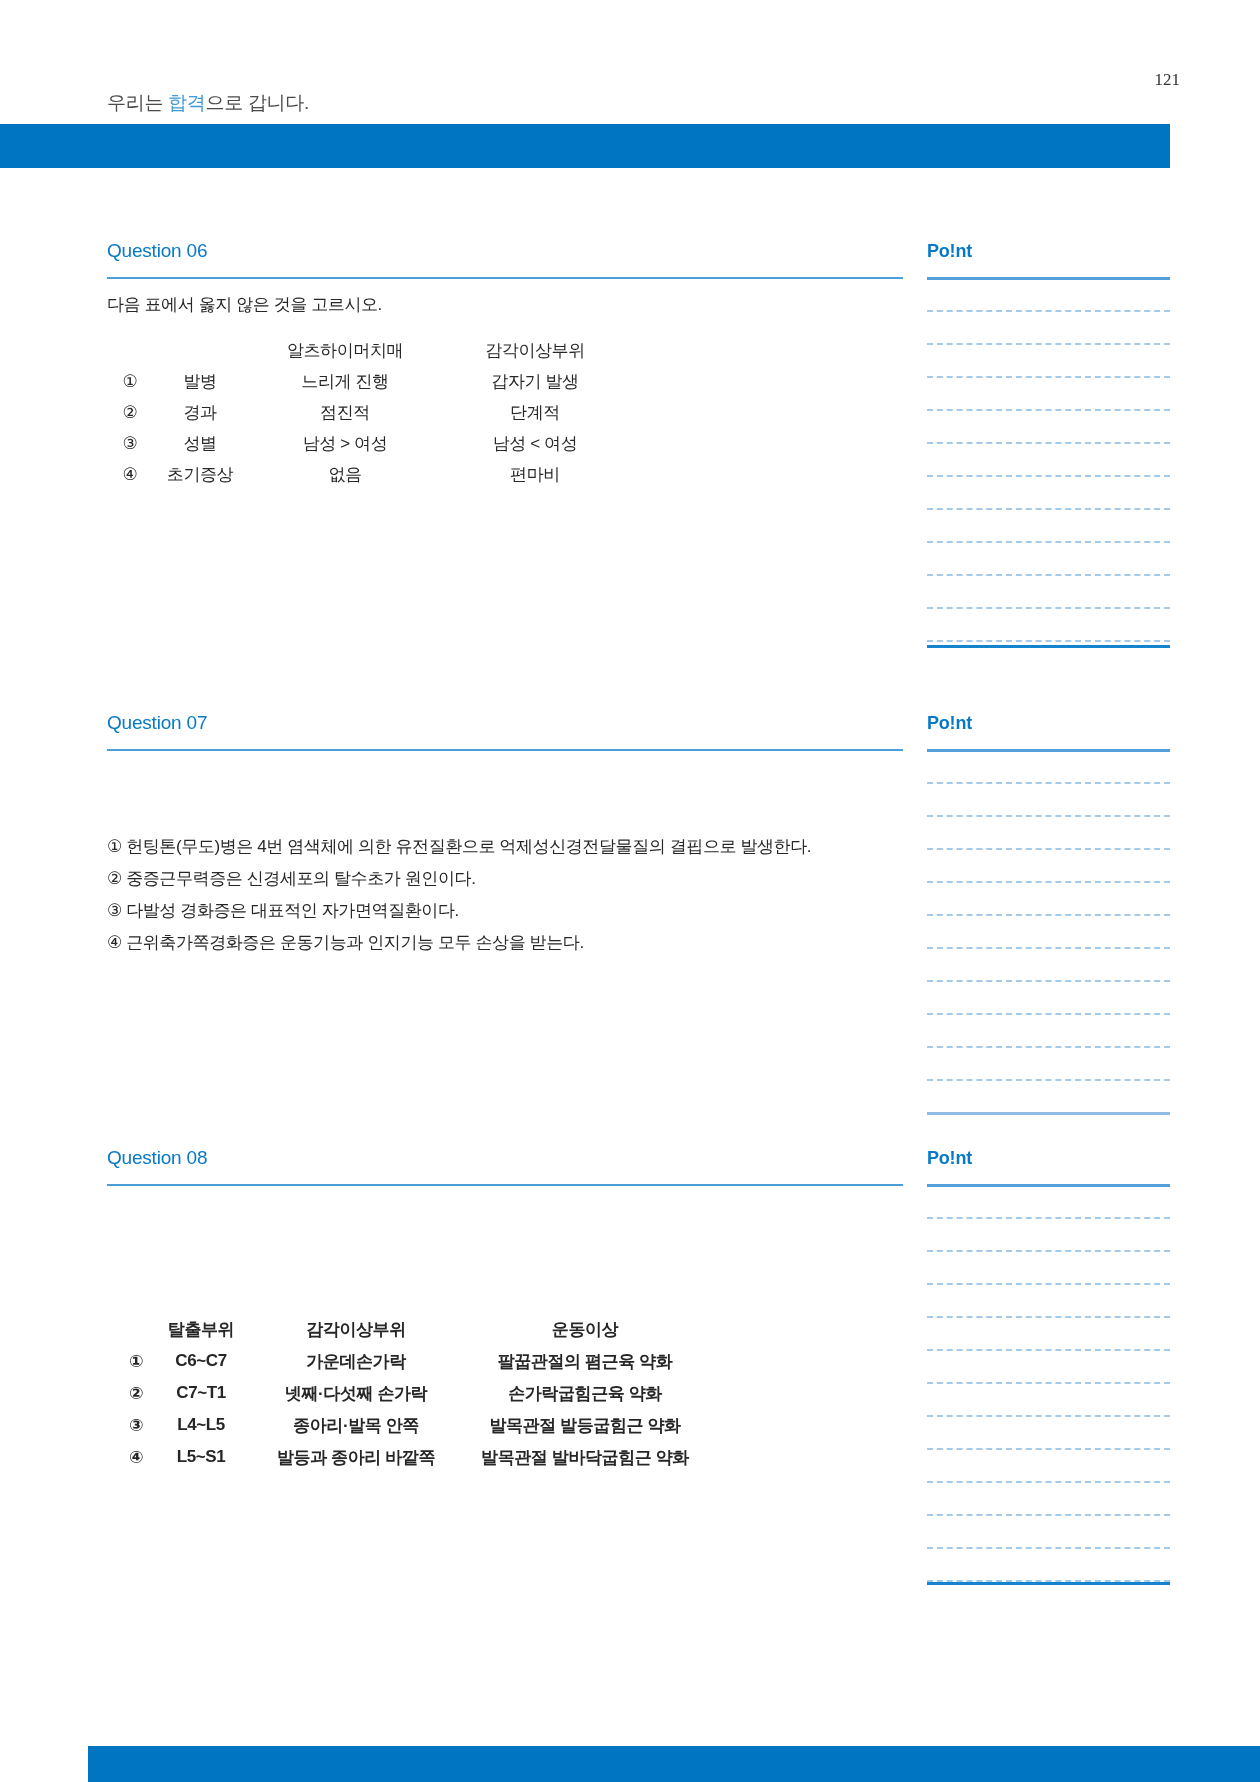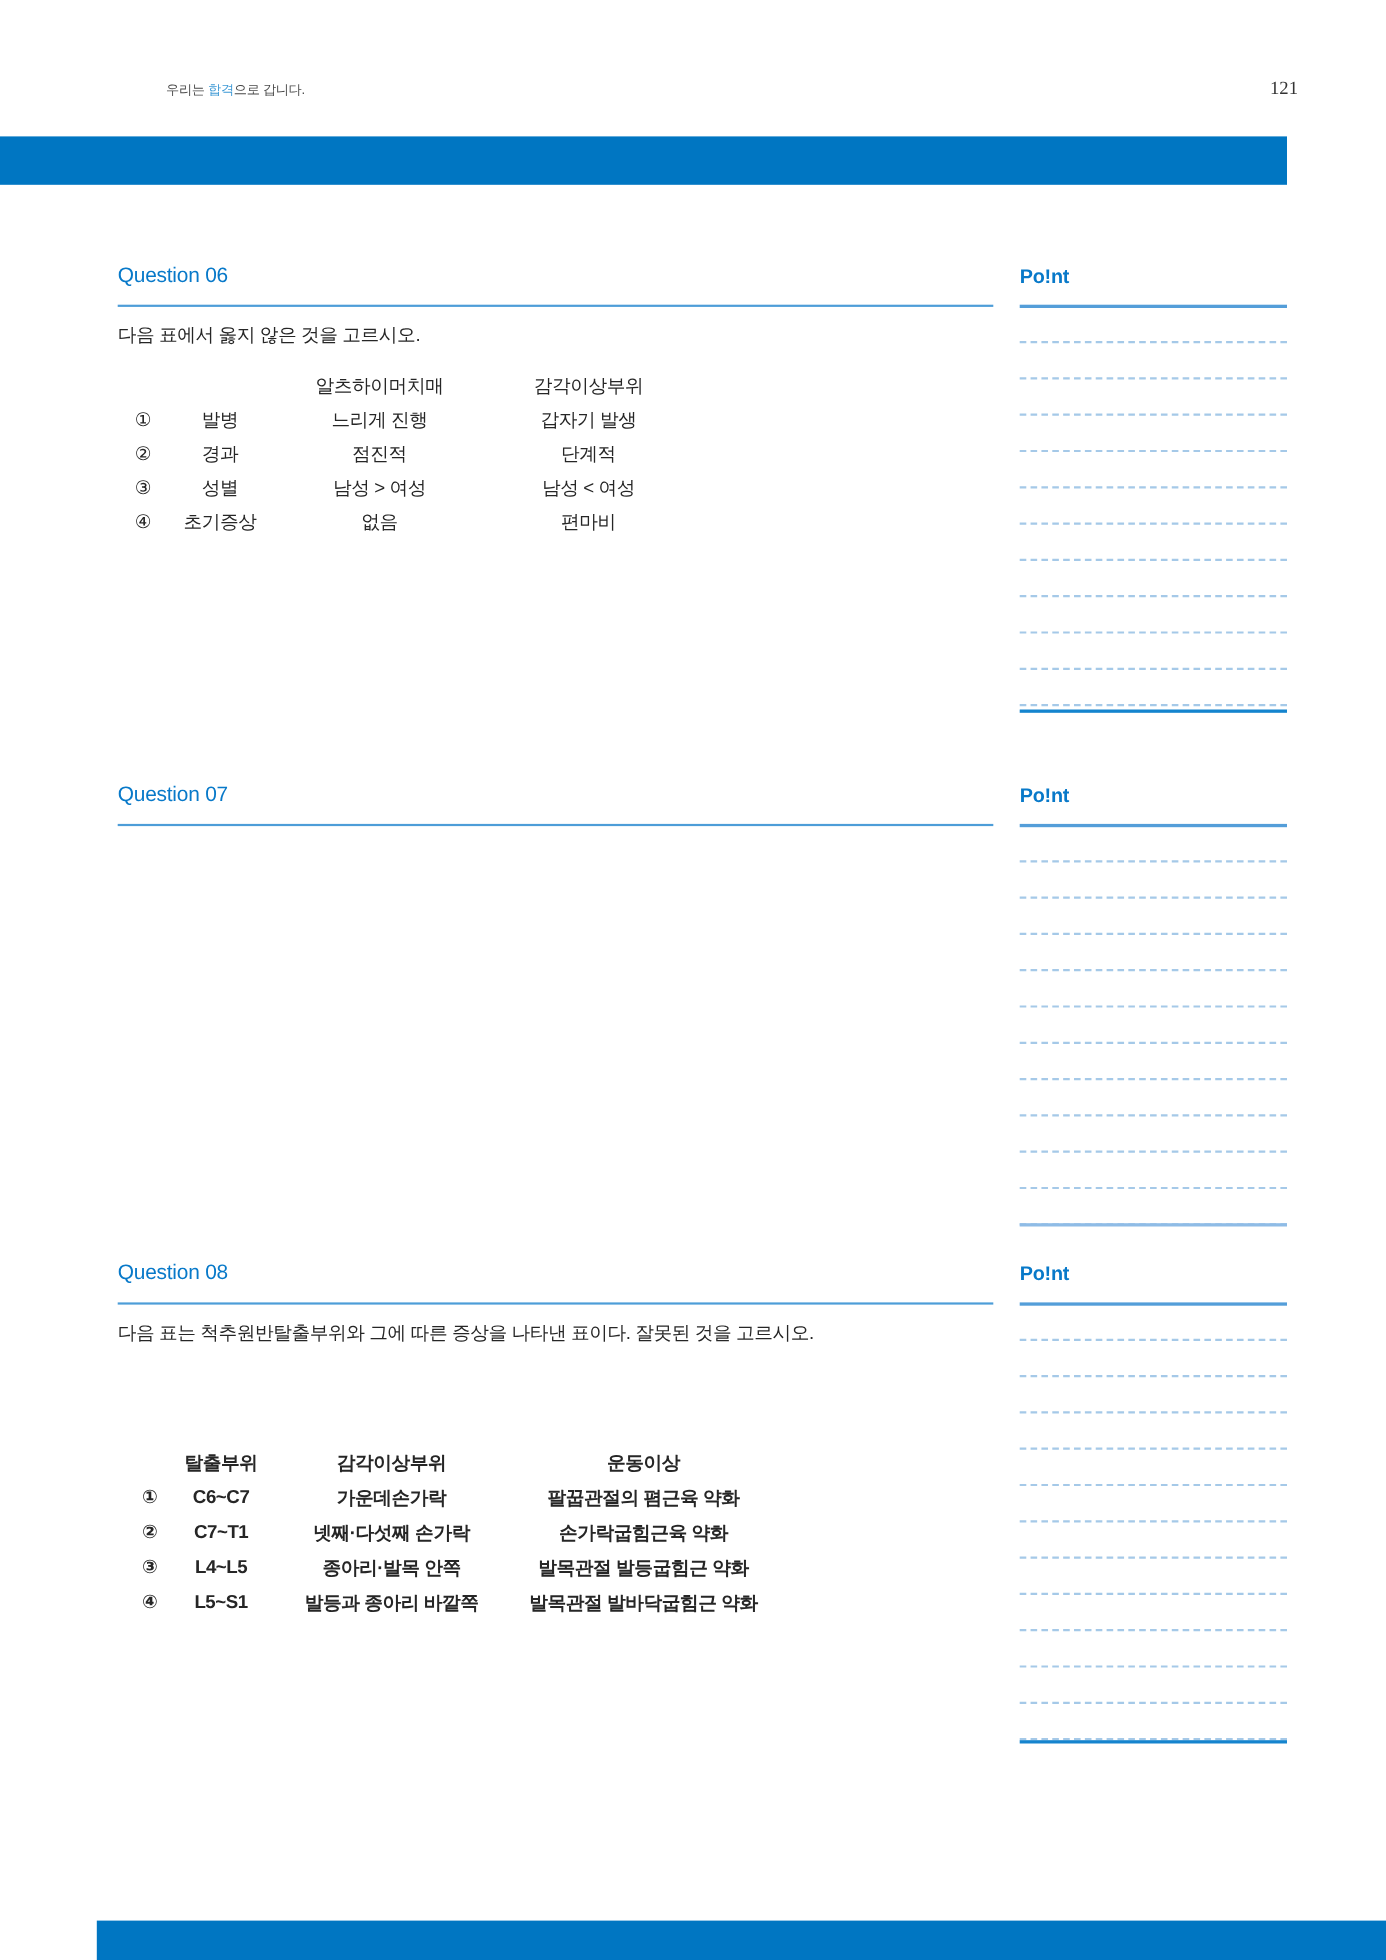--- a/index.html
+++ b/index.html
@@ -8,22 +8,22 @@
     width: 1260px;
     height: 1782px;
     background: #ffffff;
     font-family: "Liberation Sans", "DejaVu Sans", sans-serif;
     color: #262626;
     overflow: hidden;
   }
 
   
   .slogan {
-    position: absolute; left: 107px; top: 73px;
-    font-size: 12px; color: #4a4a4a; letter-spacing: -0.3px; white-space: nowrap; margin-left: 44px;
+    position: absolute; left: 107px; top: 90px;
+    font-size: 19px; color: #4a4a4a; letter-spacing: -0.3px; white-space: nowrap;
   }
   .slogan .hl { color: #3F9AD6; }
   .page-number {
     position: absolute; right: 80px; top: 70px;
     font-family: "Liberation Serif", "DejaVu Serif", serif;
     font-size: 17px; color: #333333;
   }
   .top-banner {
     position: absolute; left: 0; top: 124px;
     width: 1170px; height: 44px; background: #0076C2;
@@ -151,20 +151,26 @@
         <div class="note-line"></div>
         <div class="note-line"></div>
       </div>
     <div class="point-bottom"></div>
   </div>
 
   <div class="q-section" id="q7-section">
     <div class="q-title">Question 07</div>
     <div class="q-rule"></div>
 
+    <div class="opt-list">
+      <div class="opt">① 헌팅톤(무도)병은 4번 염색체에 의한 유전질환으로 억제성신경전달물질의 결핍으로 발생한다.</div>
+      <div class="opt">② 중증근무력증은 신경세포의 탈수초가 원인이다.</div>
+      <div class="opt">③ 다발성 경화증은 대표적인 자가면역질환이다.</div>
+      <div class="opt">④ 근위축가쪽경화증은 운동기능과 인지기능 모두 손상을 받는다.</div>
+    </div>
   </div>
 
   <div class="point-panel" id="point-panel-2">
     <div class="point-title">Po!nt</div>
     <div class="point-rule"></div>
     <div class="note-area">
         <div class="note-line"></div>
         <div class="note-line"></div>
         <div class="note-line"></div>
         <div class="note-line"></div>
@@ -175,21 +181,20 @@
         <div class="note-line"></div>
         <div class="note-line"></div>
         <div class="note-line"></div>
       </div>
     <div class="point-bottom light"></div>
   </div>
 
   <div class="q-section" id="q8-section">
     <div class="q-title">Question 08</div>
     <div class="q-rule"></div>
-    <div class="q-prompt">다음 표는 척추원반탈출부위와 그에 따른 증상을 나타낸 표이다. 잘못된 것을 고르시오.</div>
 
     <div class="q-table" id="q8-table">
       <div class="cell"></div>
       <div class="cell">탈출부위</div>
       <div class="cell">감각이상부위</div>
       <div class="cell">운동이상</div>
 
       <div class="cell">①</div>
       <div class="cell">C6~C7</div>
       <div class="cell">가운데손가락</div>

